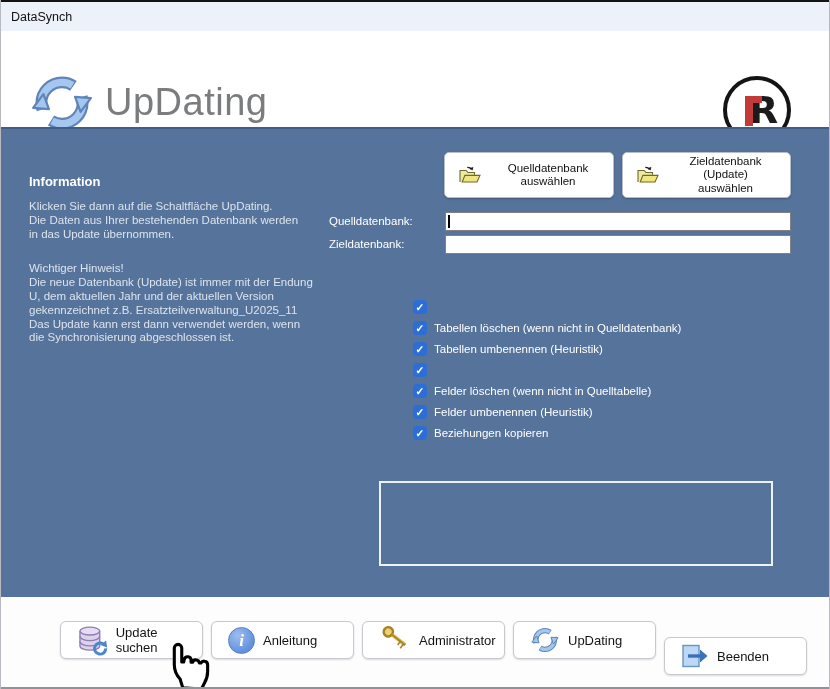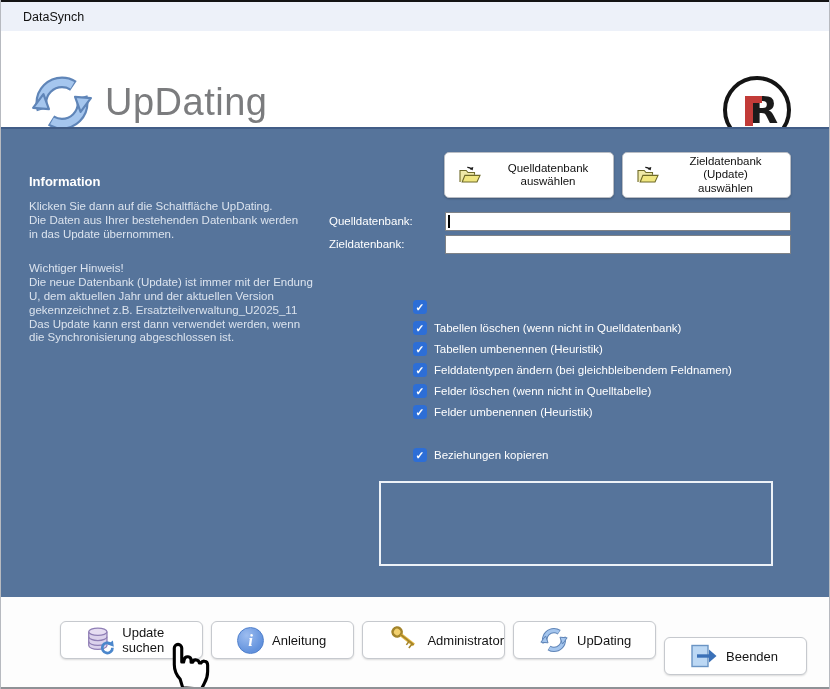--- a/index.html
+++ b/index.html
@@ -4,21 +4,21 @@
 <style>
   html,body{margin:0;padding:0;background:#d7d7d7;}
   *{box-sizing:border-box;font-family:"Liberation Sans",sans-serif;}
   #app{position:relative;width:830px;height:689px;background:#ffffff;overflow:hidden;
        border-left:1px solid #b7bac0;border-right:1px solid #b7bac0;}
   .edge-top{position:absolute;left:0;top:0;width:830px;height:2px;background:#141414;}
   .edge-bottom{position:absolute;left:0;top:687px;width:830px;height:2px;background:#8f9296;}
 
   
   .titlebar{position:absolute;left:0;top:2px;width:830px;height:29px;background:#edf1f9;
-            display:flex;align-items:center;padding-left:22px;font-size:12.5px;color:#111;}
+            display:flex;align-items:center;padding-left:10px;font-size:12.5px;color:#111;}
 
   
   .header{position:absolute;left:0;top:31px;width:830px;height:96px;background:#ffffff;}
   .sync-logo{position:absolute;left:28px;top:39px;}
   .app-title{position:absolute;left:104px;top:50px;font-size:38px;color:#7b7c7e;letter-spacing:.5px;}
   .brand{position:absolute;left:722px;top:45px;width:68px;height:68px;border:4px solid #141414;
          border-radius:50%;background:#fff;}
   .brand .r-black{position:absolute;left:22px;top:8px;font-family:"DejaVu Sans",sans-serif;
          font-weight:bold;font-size:38px;color:#1b1b1b;line-height:44px;}
   .brand .r-red-stem{position:absolute;left:18px;top:16px;width:8px;height:30px;background:#c23b38;}
@@ -54,21 +54,21 @@
   .checkbox::after{content:"✓";position:absolute;left:0;top:0;width:14px;height:14px;color:#fff;
                    font-size:10.5px;line-height:14px;text-align:center;font-weight:bold;}
   .opt-row .opt-label{color:#ffffff;font-size:11.5px;}
 
   .log-box{position:absolute;left:378px;top:481px;width:394px;height:85px;border:2px solid #edf2f8;background:transparent;}
 
   
   .footer{position:absolute;left:0;top:597px;width:830px;height:90px;background:#fdfdfd;}
   .foot-btn{position:absolute;top:621px;width:143px;height:38px;background:#ffffff;border:1px solid #c6c9ce;
             border-radius:6px;box-shadow:0 1px 2px rgba(0,0,0,.14);display:flex;align-items:center;
-            gap:8px;padding-left:25px;cursor:pointer;}
+            gap:8px;padding-left:16px;cursor:pointer;}
   .foot-btn .flbl{font-size:13px;color:#141414;}
   #fb-0{left:59px;} #fb-1{left:210px;} #fb-2{left:361px;} #fb-3{left:512px;} #fb-4{left:663px;margin-top:16px;}
 
   .info-circle{width:27px;height:27px;border-radius:50%;border:1px solid #4f7fcb;
                background:radial-gradient(circle at 35% 30%,#9dbdf0,#6292dd 70%);
                color:#fff;text-align:center;font-family:"Liberation Serif",serif;
                font-style:italic;font-weight:bold;font-size:17px;line-height:26px;flex:0 0 auto;}
 
   .cursor-hand{position:absolute;left:163px;top:633px;pointer-events:none;}
 </style>
@@ -147,31 +147,30 @@
   <div class="opt-row" style="top:321px;">
     <span class="checkbox"></span>
     <span class="opt-label">Tabellen löschen (wenn nicht in Quelldatenbank)</span>
   </div>
   <div class="opt-row" style="top:342px;">
     <span class="checkbox"></span>
     <span class="opt-label">Tabellen umbenennen (Heuristik)</span>
   </div>
   <div class="opt-row" style="top:363px;">
     <span class="checkbox"></span>
-    <span class="opt-label">Felddatentypen ändern (bei gleichbleibendem Feldnamen)</span>
   </div>
   <div class="opt-row" style="top:384px;">
     <span class="checkbox"></span>
     <span class="opt-label">Felder löschen (wenn nicht in Quelltabelle)</span>
   </div>
   <div class="opt-row" style="top:405px;">
     <span class="checkbox"></span>
     <span class="opt-label">Felder umbenennen (Heuristik)</span>
   </div>
-  <div class="opt-row" style="top:448px;">
+  <div class="opt-row" style="top:426px;">
     <span class="checkbox"></span>
     <span class="opt-label">Beziehungen kopieren</span>
   </div>
 
   <div class="log-box"></div>
 
   <div class="footer">
     
   </div>
 

